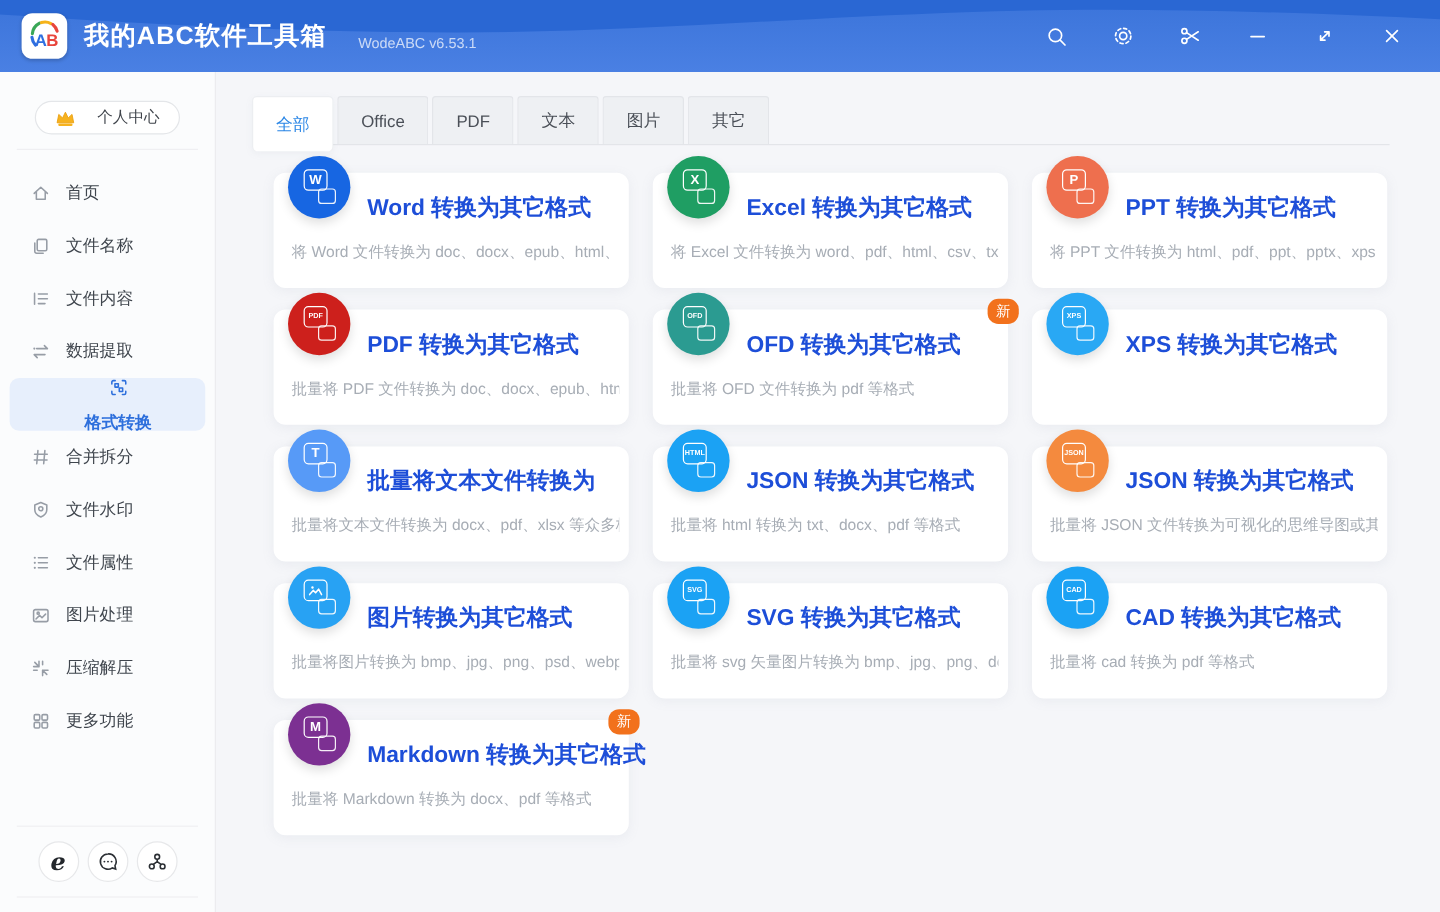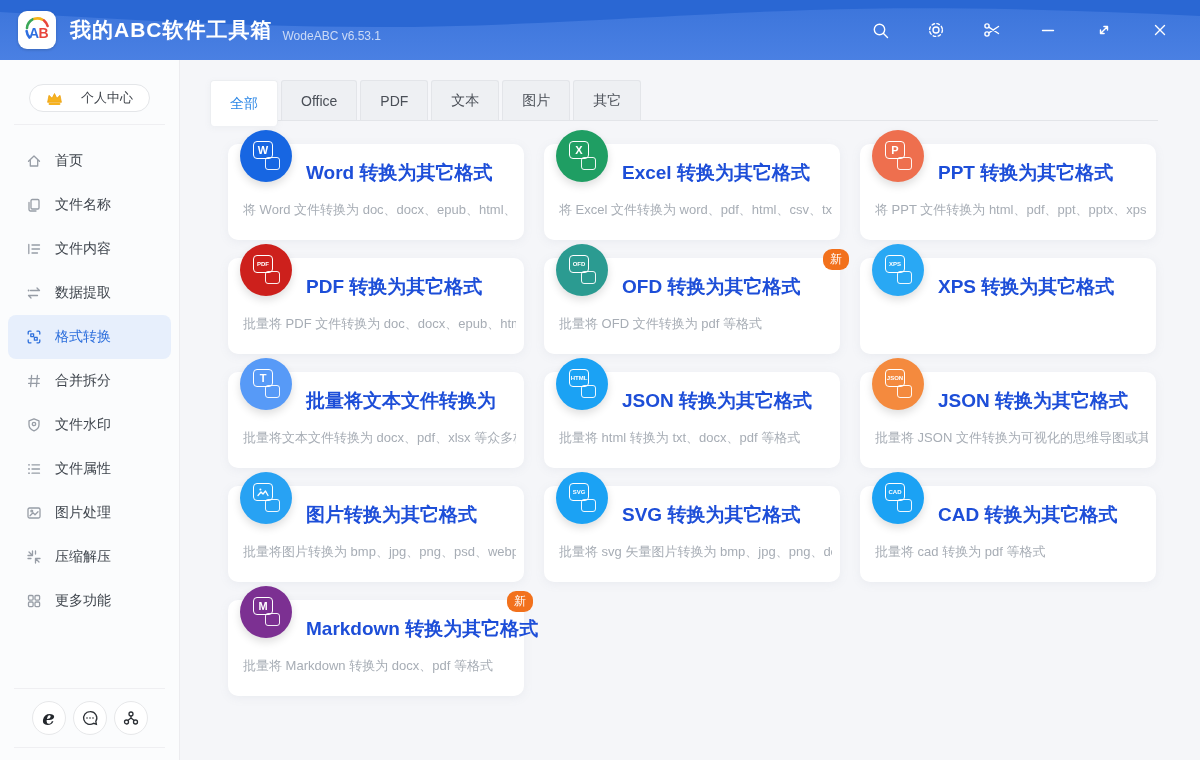--- a/index.html
+++ b/index.html
@@ -5,37 +5,37 @@
   * { margin:0; padding:0; box-sizing:border-box; }
   html,body { width:1200px; height:760px; overflow:hidden; }
   body { font-family:"Liberation Sans","DejaVu Sans",sans-serif; background:#f5f6f9; display:flex; flex-direction:column; }
 
   
   .titlebar { height:60px; position:relative; background:linear-gradient(180deg,#3b74da 0%,#4a80e3 100%); display:flex; align-items:center; padding:0 18px; color:#fff; overflow:hidden; flex:0 0 60px; }
   .titlebar .wave { position:absolute; left:0; top:0; width:100%; height:60px; pointer-events:none; }
   .titlebar > * { z-index:1; }
   .logo { width:38px; height:38px; background:#fff; border-radius:9px; box-shadow:0 1px 3px rgba(0,0,0,.18); display:flex; align-items:center; justify-content:center; }
   .app-title { font-size:21px; font-weight:bold; margin-left:14px; letter-spacing:1px; }
-  .app-version { font-size:12px; color:rgba(255,255,255,.72); margin-left:10px; margin-top:12px; }
+  .app-version { font-size:12px; color:rgba(255,255,255,.72); margin-left:26px; margin-top:12px; }
   .win-icons { margin-left:auto; display:flex; align-items:center; gap:32px; padding-right:10px; }
   .win-btn { width:24px; height:24px; display:flex; align-items:center; justify-content:center; cursor:pointer; }
   .win-btn svg { stroke:#fff; fill:none; stroke-width:1.4; stroke-linecap:round; }
 
   
   .app-body { flex:1; display:flex; min-height:0; }
 
   
   .sidebar { width:180px; flex:0 0 180px; background:#fbfcfd; border-right:1px solid #ececef; display:flex; flex-direction:column; padding-top:24px; }
   .pc-btn { margin:0 auto; height:28px; padding:0 16px; border:1px solid #e4e6e9; border-radius:15px; background:#fff; display:flex; align-items:center; gap:18px; font-size:13px; color:#3f444b; cursor:pointer; }
   .side-divider { height:1px; background:#efeff2; margin:12px 14px; flex:0 0 1px; }
   .nav { margin-top:2px; }
   .nav-item { height:44px; margin:0 8px; padding-left:18px; display:flex; align-items:center; gap:13px; border-radius:8px; font-size:14px; color:#3f454d; cursor:pointer;text-align:right; }
   .nav-item .ico { color:#979da6; display:flex; }
   .nav-item .ico svg { stroke:currentColor; fill:none; stroke-width:1.3; stroke-linecap:round; stroke-linejoin:round; }
-  .nav-item.active { background:#e7effc; color:#2d6fdc; font-weight:normal; }
+  .nav-item.active { background:#e7effc; color:#2d6fdc; font-weight:bold;flex-direction:column; }
   .nav-item.active .ico { color:#2d6fdc; }
   .side-foot { margin-top:auto; }
   .foot-icons { display:flex; justify-content:center; gap:7px; }
   .circ-btn { width:34px; height:34px; border:1px solid #e7e8ea; border-radius:50%; background:#fff; display:flex; align-items:center; justify-content:center; cursor:pointer; color:#23272c; }
   .circ-btn svg { stroke:#2b2f34; fill:none; stroke-width:1.3; }
   .ie-e { font-family:"DejaVu Serif","Liberation Serif",serif; font-style:italic; font-weight:bold; font-size:20px; line-height:1; }
   .copyright { text-align:center; font-size:12px; color:#b9bec5; line-height:1.75; padding:4px 0 14px; }
 
   
   .main { flex:1; min-width:0; background:#f5f6f9; }

